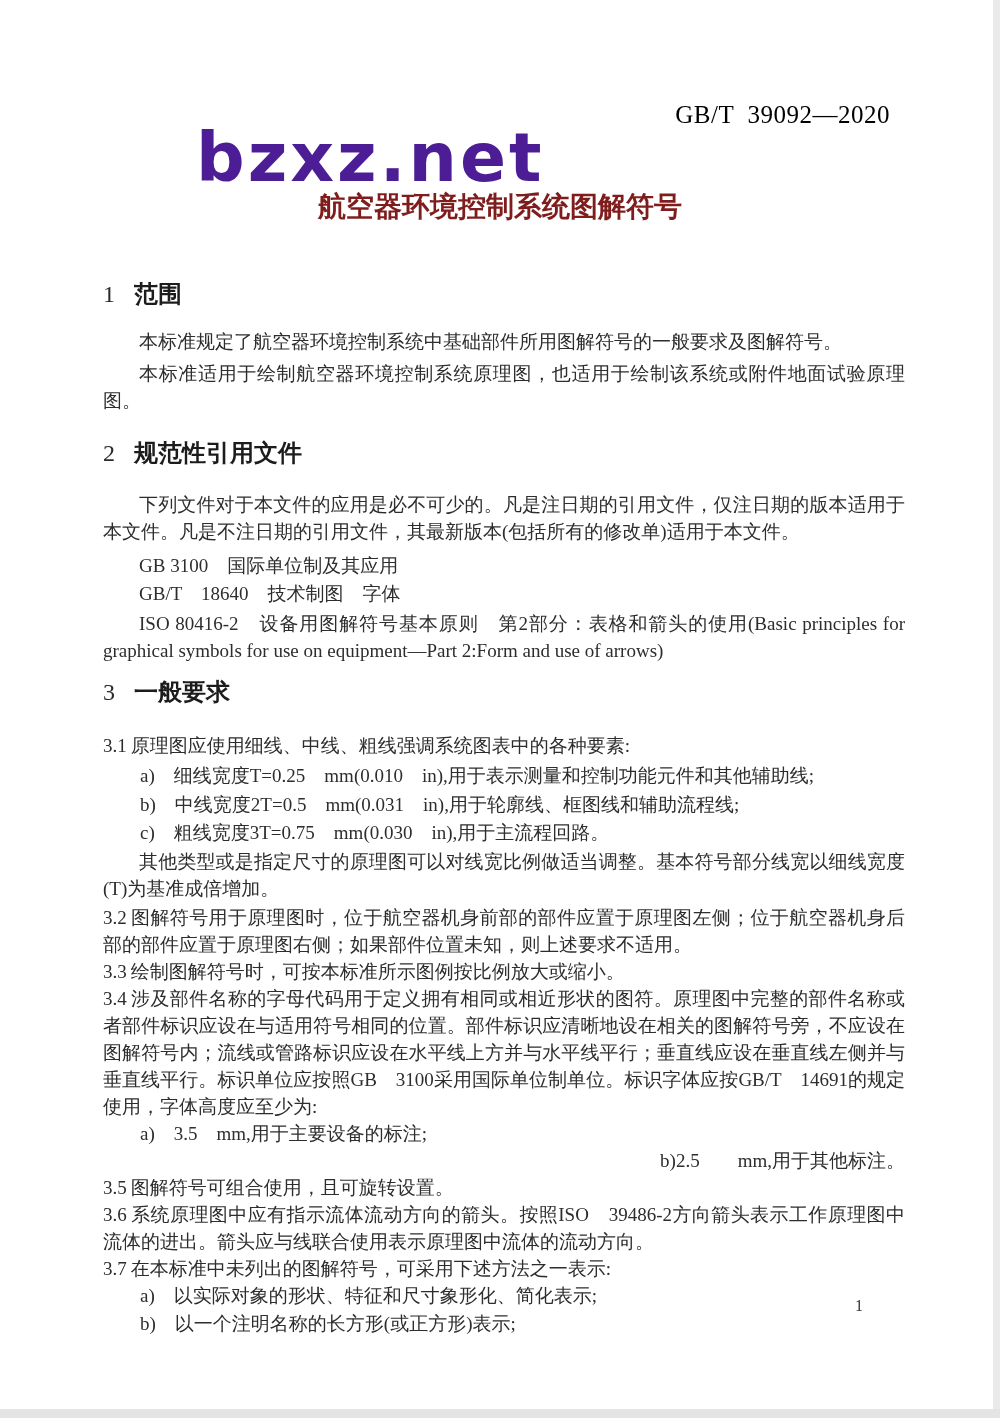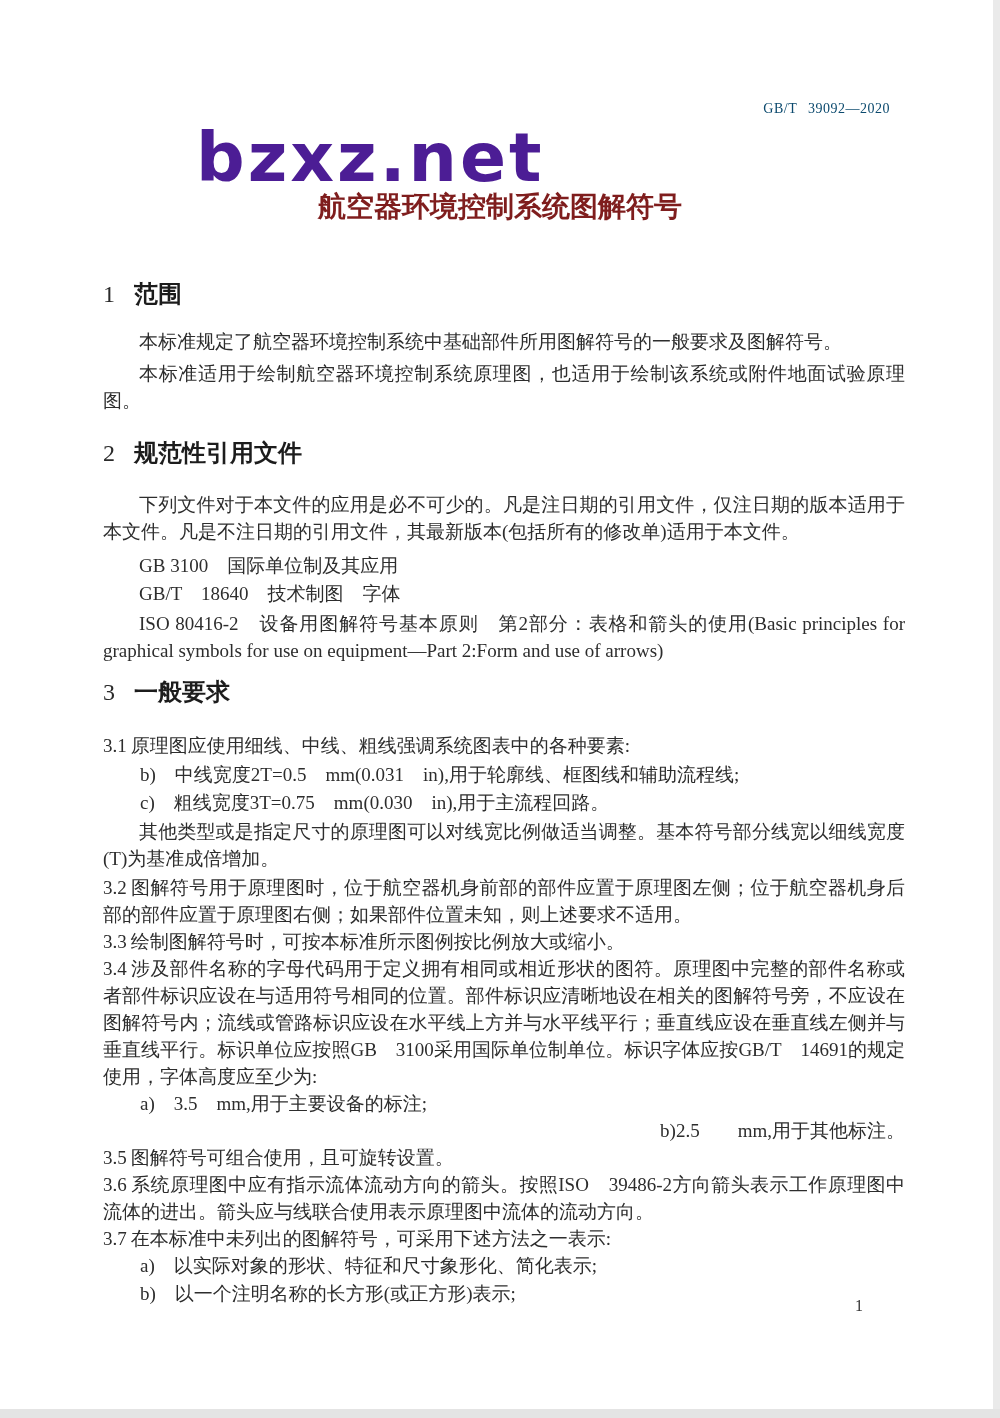--- a/index.html
+++ b/index.html
@@ -18,24 +18,24 @@
     background: #eaeaea;
   }
   .edge-bottom {
     position: absolute; left: 0; bottom: 0;
     width: 100%; height: 9px;
     background: #e4e4e4;
   }
   .doc-number {
     position: absolute;
     top: 101px; right: 110px;
-    font-size: 14px;
+    font-size: 25px;
     letter-spacing: 0.5px;
     word-spacing: 7px;
-    color: #0c4a6e;
+    color: #000000;
     z-index: 2;
   }
   .watermark {
     position: absolute;
     top: 124px; left: 196px;
     font-family: "DejaVu Sans", "Liberation Sans", sans-serif;
     font-weight: bold;
     font-size: 68px;
     line-height: 1;
     letter-spacing: 3px;
@@ -116,20 +116,21 @@
     <p class="para indent" style="margin-top:1px">GB/T　18640　技术制图　字体</p>
     <p class="para indent" style="margin-top:3px">ISO 80416-2　设备用图解符号基本原则　第2部分：表格和箭头的使用(Basic principles for graphical symbols for use on equipment—Part 2:Form and use of arrows)</p>
 
     <h2 class="sec-h" style="margin-top:17px">
       <span class="sec-num">3</span><span class="sec-label">一般要求</span>
     </h2>
 
     <p class="para" style="margin-top:29px">
       <span class="clause-num">3.1</span><span>原理图应使用细线、中线、粗线强调系统图表中的各种要素:</span>
     </p>
+    <p class="para list-item" style="margin-top:3px">a)　细线宽度T=0.25　mm(0.010　in),用于表示测量和控制功能元件和其他辅助线;</p>
     <p class="para list-item" style="margin-top:2px">b)　中线宽度2T=0.5　mm(0.031　in),用于轮廓线、框图线和辅助流程线;</p>
     <p class="para list-item" style="margin-top:1px">c)　粗线宽度3T=0.75　mm(0.030　in),用于主流程回路。</p>
     <p class="para indent" style="margin-top:2px">其他类型或是指定尺寸的原理图可以对线宽比例做适当调整。基本符号部分线宽以细线宽度(T)为基准成倍增加。</p>
 
     <p class="para" style="margin-top:2px">
       <span class="clause-num">3.2</span><span>图解符号用于原理图时，位于航空器机身前部的部件应置于原理图左侧；位于航空器机身后部的部件应置于原理图右侧；如果部件位置未知，则上述要求不适用。</span>
     </p>
 
     <p class="para" style="margin-top:0">
       <span class="clause-num">3.3</span><span>绘制图解符号时，可按本标准所示图例按比例放大或缩小。</span>

